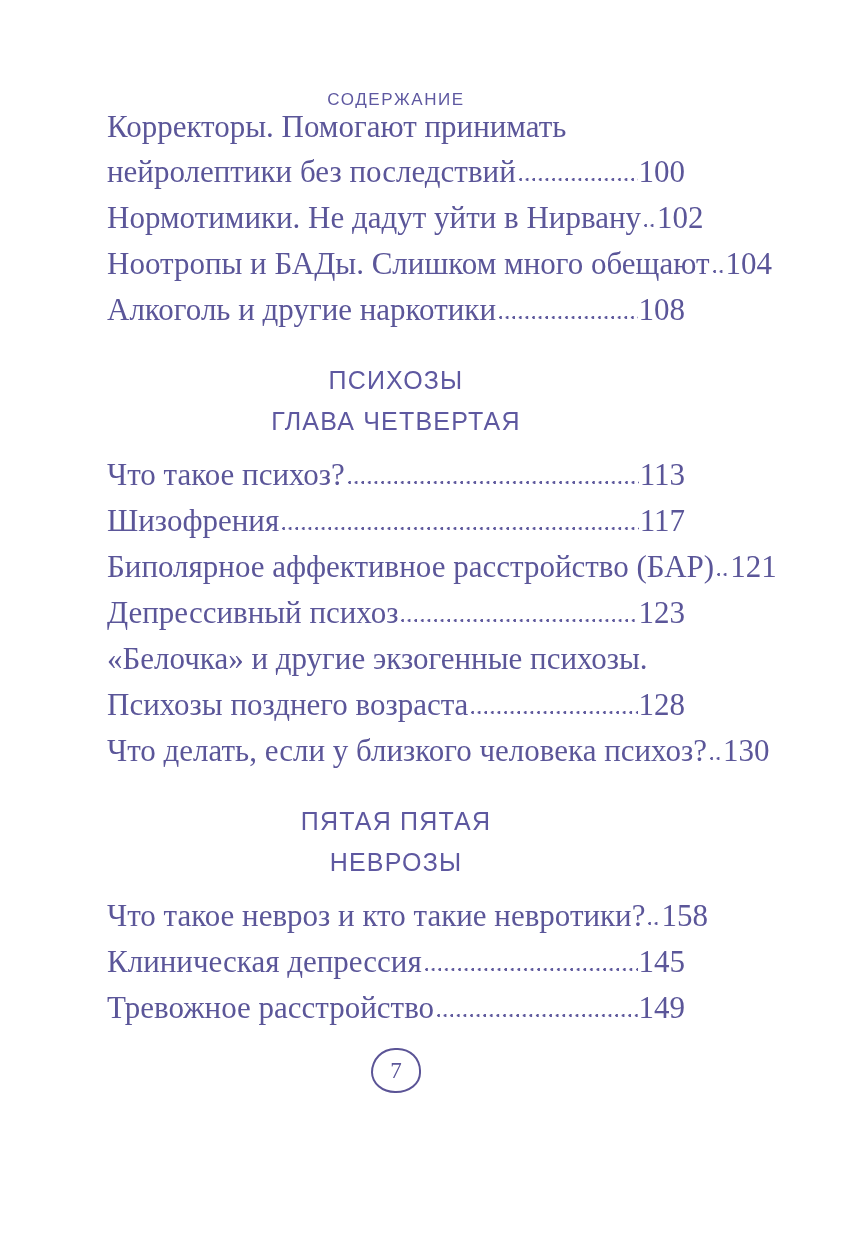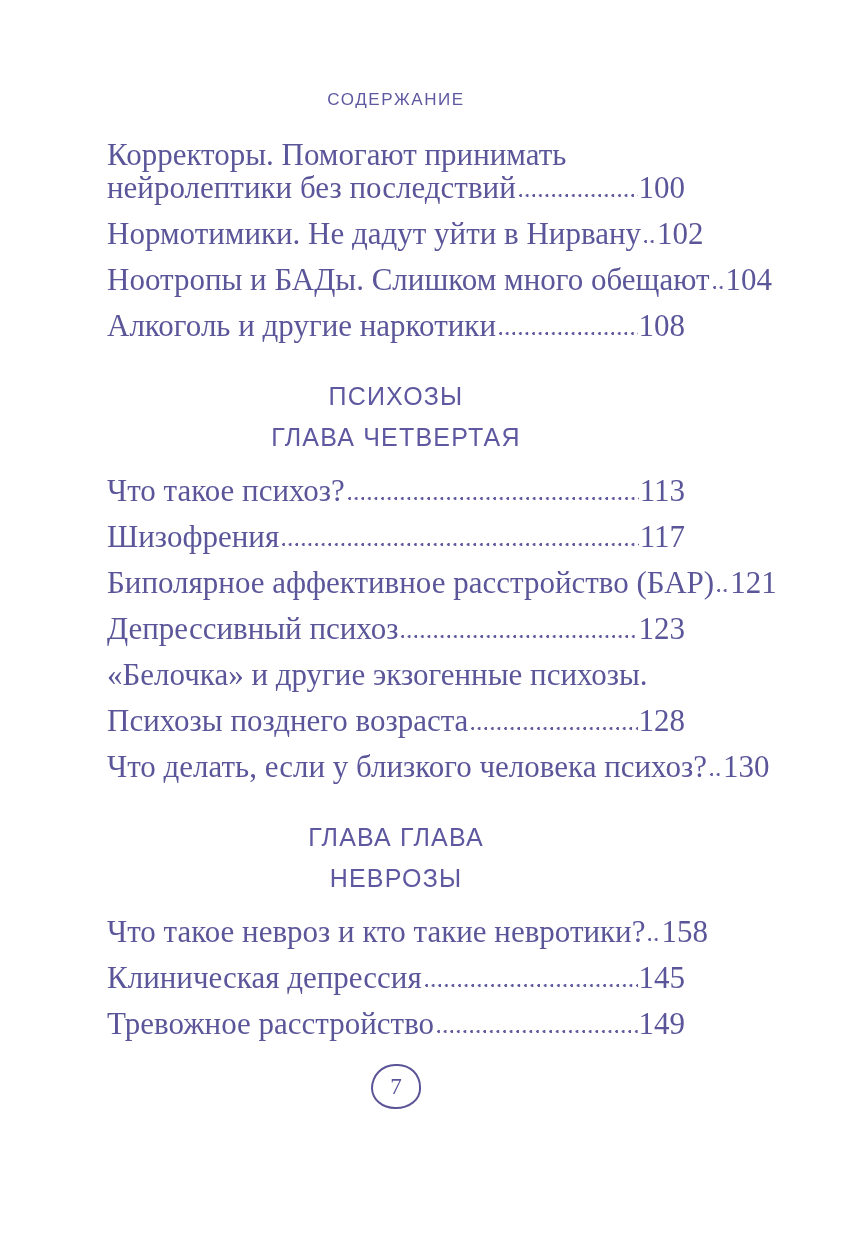--- a/index.html
+++ b/index.html
@@ -19,33 +19,33 @@
     padding-top: 90px;
     box-sizing: border-box;
   }
   .toc-header {
     text-align: center;
     font-family: "Liberation Sans", sans-serif;
     font-size: 17px;
     font-weight: 500;
     letter-spacing: 1.6px;
     color: #5e58a0;
-    margin-bottom: 28px;
   }
   .entry {
     font-family: "Liberation Serif", serif;
     font-size: 31px;
     line-height: 33px;
     color: #5b5699;
     margin-bottom: 13px;
   }
   .entry-line { white-space: nowrap; }
   .entry-row {
     display: flex;
     align-items: flex-start;
+    margin-top: 12px;
   }
   .entry-title { white-space: nowrap; }
   .leader {
     flex: 1;
     min-width: 12px;
     height: 3px;
     align-self: flex-end;
     margin: 0 1px 7px 3px;
     background-image: radial-gradient(circle at 1.6px 1.5px, #5f5a9d 1.25px, rgba(0,0,0,0) 1.6px);
     background-size: 6.6px 3px;
@@ -169,21 +169,21 @@
 
   <div class="entry">
     <div class="entry-row">
       <span class="entry-title">Что делать, если у близкого человека психоз?</span>
       <span class="leader"></span>
       <span class="page-num">130</span>
     </div>
   </div>
 
   <div class="chapter-heading">
-    <div>ГЛАВА ГЛАВА</div>
+    <div>ПЯТАЯ ПЯТАЯ</div>
     <div>НЕВРОЗЫ</div>
   </div>
 
   <div class="entry">
     <div class="entry-row">
       <span class="entry-title">Что такое невроз и кто такие невротики?</span>
       <span class="leader"></span>
       <span class="page-num">158</span>
     </div>
   </div>

